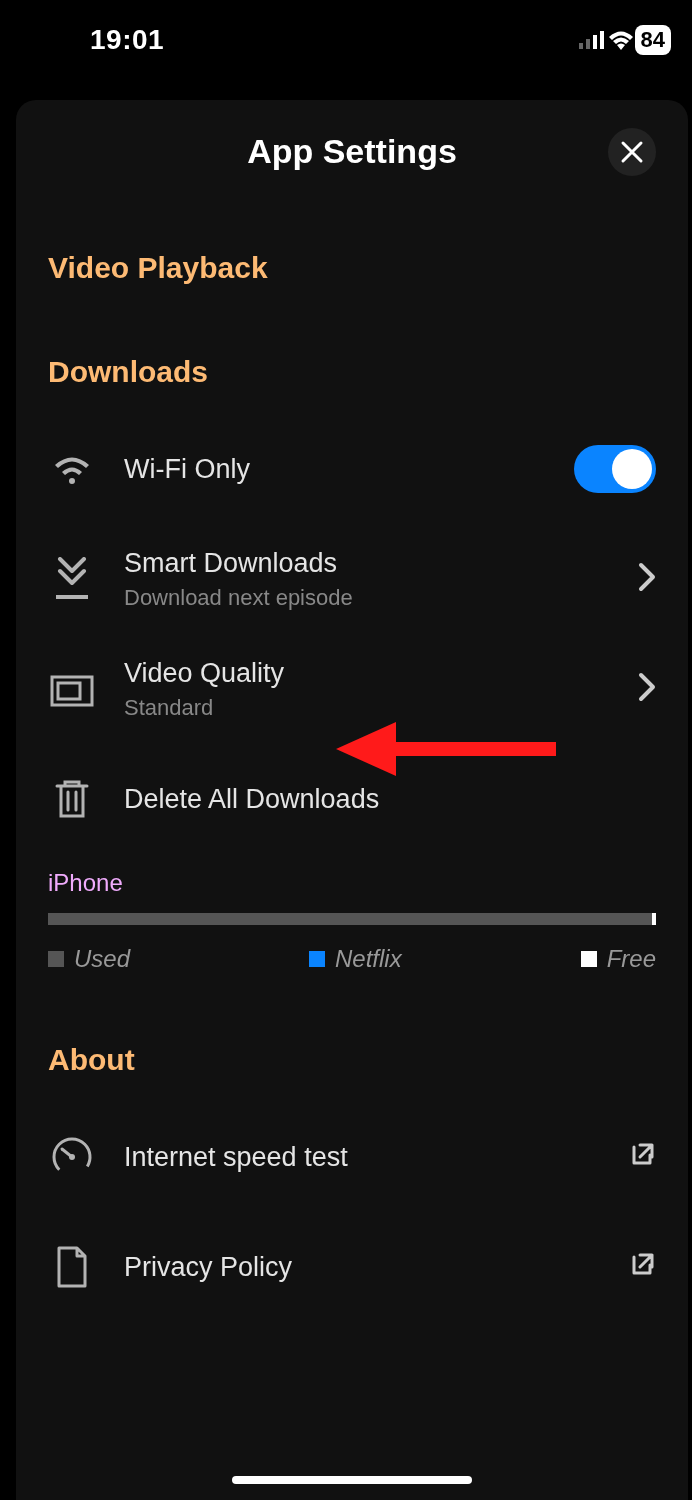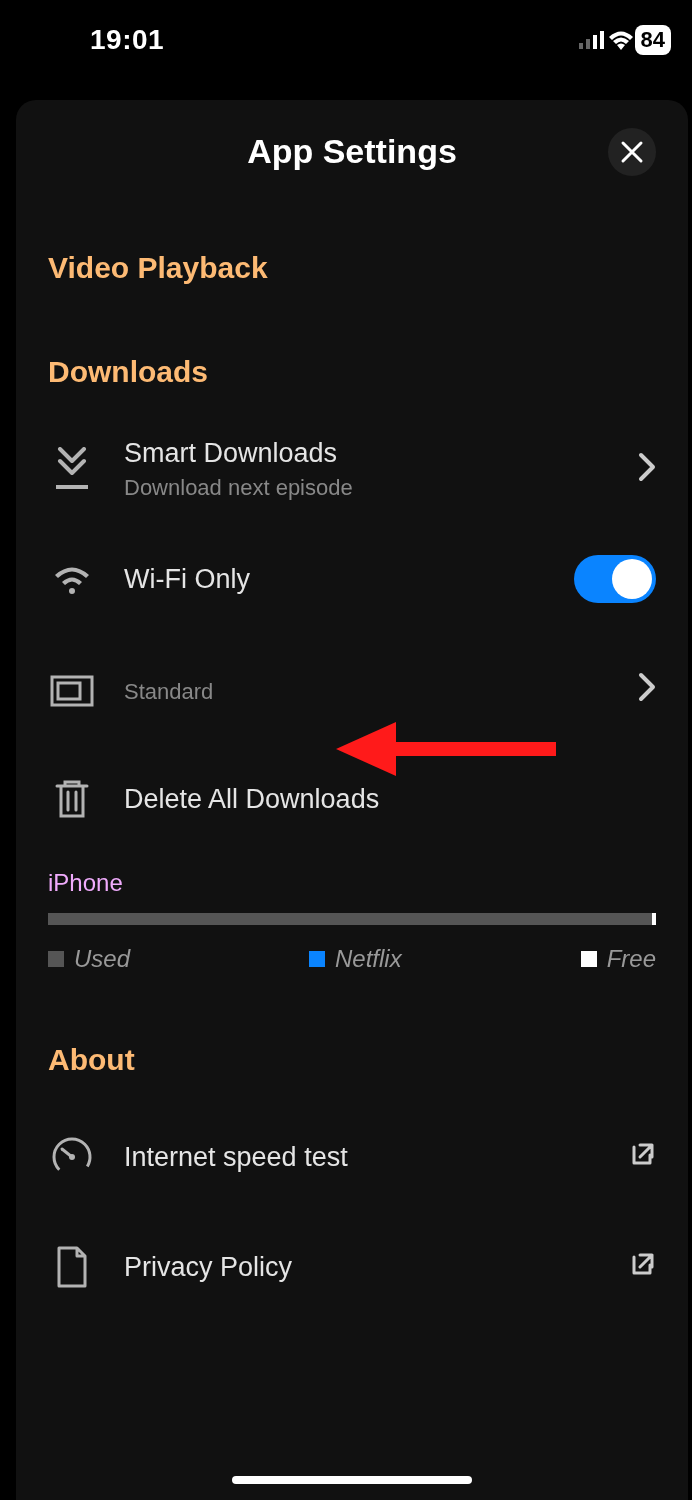--- a/index.html
+++ b/index.html
@@ -228,56 +228,57 @@
 
   <div class="section">
     <div class="section-title">Video Playback</div>
   </div>
 
   <div class="section" style="margin-bottom:30px">
     <div class="section-title">Downloads</div>
 
     <div class="row">
       <div class="row-icon">
+        <svg width="44" height="34" viewBox="0 0 44 34">
+            <path d="M22 32 A3 3 0 1 1 22 26 A3 3 0 1 1 22 32 M12 20 Q22 11 32 20 L29 23 Q22 16 15 23 Z M5 13 Q22 -2 39 13 L36 16 Q22 3 8 16 Z" fill="#b3b3b3"></path>
+          </svg>
+      </div>
+      <div class="row-text">
+        <div class="row-label">Wi-Fi Only</div>
+      </div>
+      <div class="toggle"></div>
+    </div>
+
+    <div class="row">
+      <div class="row-icon">
         <svg width="40" height="44" viewBox="0 0 40 44">
             <path d="M8 2 L20 14 L32 2 M8 14 L20 26 L32 14" stroke="#b3b3b3" stroke-width="4" fill="none" stroke-linecap="round" stroke-linejoin="round"></path>
             <rect x="4" y="38" width="32" height="4" fill="#b3b3b3"></rect>
           </svg>
       </div>
       <div class="row-text">
         <div class="row-label">Smart Downloads</div>
         <div class="row-sub">Download next episode</div>
       </div>
       <div class="chevron">
         <svg width="18" height="30" viewBox="0 0 18 30">
             <path d="M3 3 L15 15 L3 27" stroke="#ccc" stroke-width="4" fill="none" stroke-linecap="round" stroke-linejoin="round"></path>
           </svg>
       </div>
     </div>
 
     <div class="row">
       <div class="row-icon">
-        <svg width="44" height="34" viewBox="0 0 44 34">
-            <path d="M22 32 A3 3 0 1 1 22 26 A3 3 0 1 1 22 32 M12 20 Q22 11 32 20 L29 23 Q22 16 15 23 Z M5 13 Q22 -2 39 13 L36 16 Q22 3 8 16 Z" fill="#b3b3b3"></path>
-          </svg>
-      </div>
-      <div class="row-text">
-        <div class="row-label">Wi-Fi Only</div>
-      </div>
-      <div class="toggle"></div>
-    </div>
-
-    <div class="row">
-      <div class="row-icon">
         <svg width="44" height="36" viewBox="0 0 44 36">
             <rect x="2" y="6" width="40" height="28" stroke="#b3b3b3" stroke-width="3" fill="none"></rect>
             <rect x="8" y="12" width="22" height="16" stroke="#b3b3b3" stroke-width="3" fill="none"></rect>
           </svg>
       </div>
       <div class="row-text">
+        <div class="row-label">Video Quality</div>
         <div class="row-sub">Standard</div>
       </div>
       <div class="chevron">
         <svg width="18" height="30" viewBox="0 0 18 30">
             <path d="M3 3 L15 15 L3 27" stroke="#ccc" stroke-width="4" fill="none" stroke-linecap="round" stroke-linejoin="round"></path>
           </svg>
       </div>
     </div>
 
     <div class="row">

